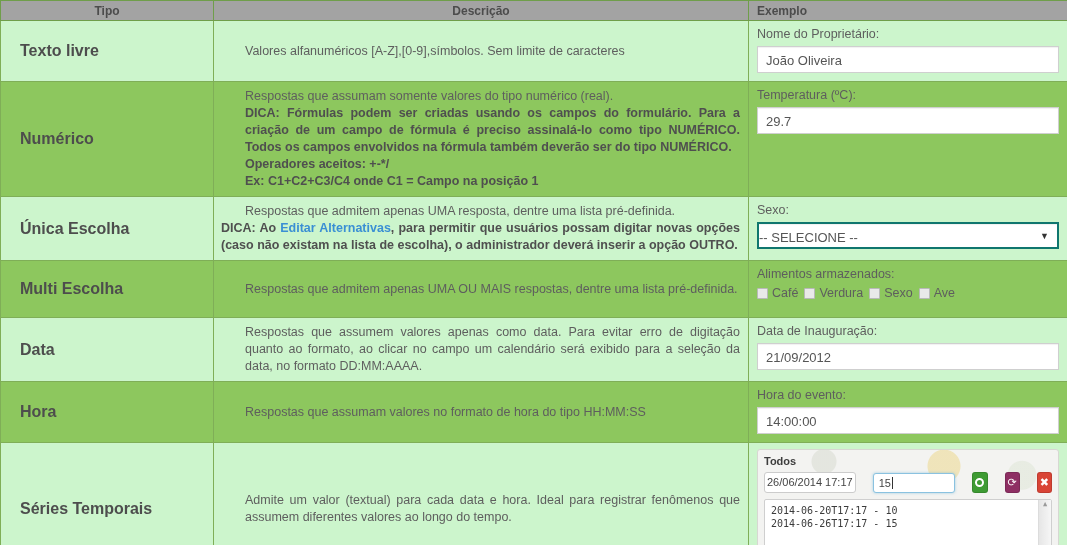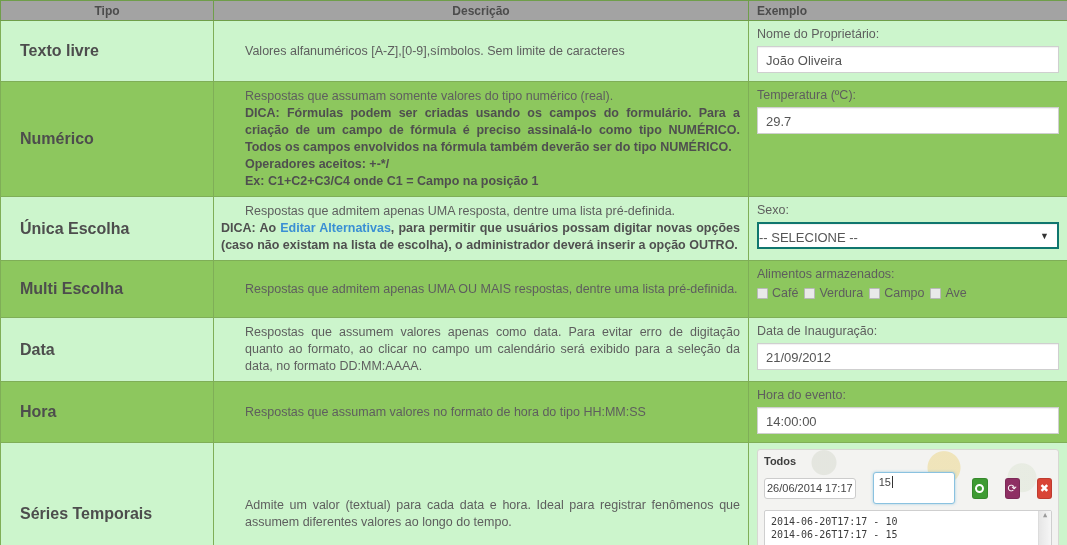--- a/index.html
+++ b/index.html
@@ -161,21 +161,21 @@
     border-radius: 3px;
     font-size: 11px;
     color: #444;
     text-align: center;
     line-height: 19px;
     font-family: "Liberation Sans", sans-serif;
   }
   .ts-value {
     position: relative;
     width: 116px;
-    height: 32px;
+    height: 20px;
     background: #fff;
     border: 1px solid #8ac2e0;
     border-radius: 3px;
     font-size: 11px;
     color: #444;
     padding-left: 5px;
     line-height: 19px;
     box-shadow: 0 0 3px rgba(110,180,215,0.6);
   }
   .ts-caret {
@@ -303,21 +303,21 @@
           <span class="chk-item">
             <span class="chk-box"></span>
             <span>Café</span>
           </span>
           <span class="chk-item">
             <span class="chk-box"></span>
             <span>Verdura</span>
           </span>
           <span class="chk-item">
             <span class="chk-box"></span>
-            <span>Campo</span>
+            <span>Sexo</span>
           </span>
           <span class="chk-item">
             <span class="chk-box"></span>
             <span>Ave</span>
           </span>
         </div>
       </td>
     </tr>
 
     <tr class="row-light">

